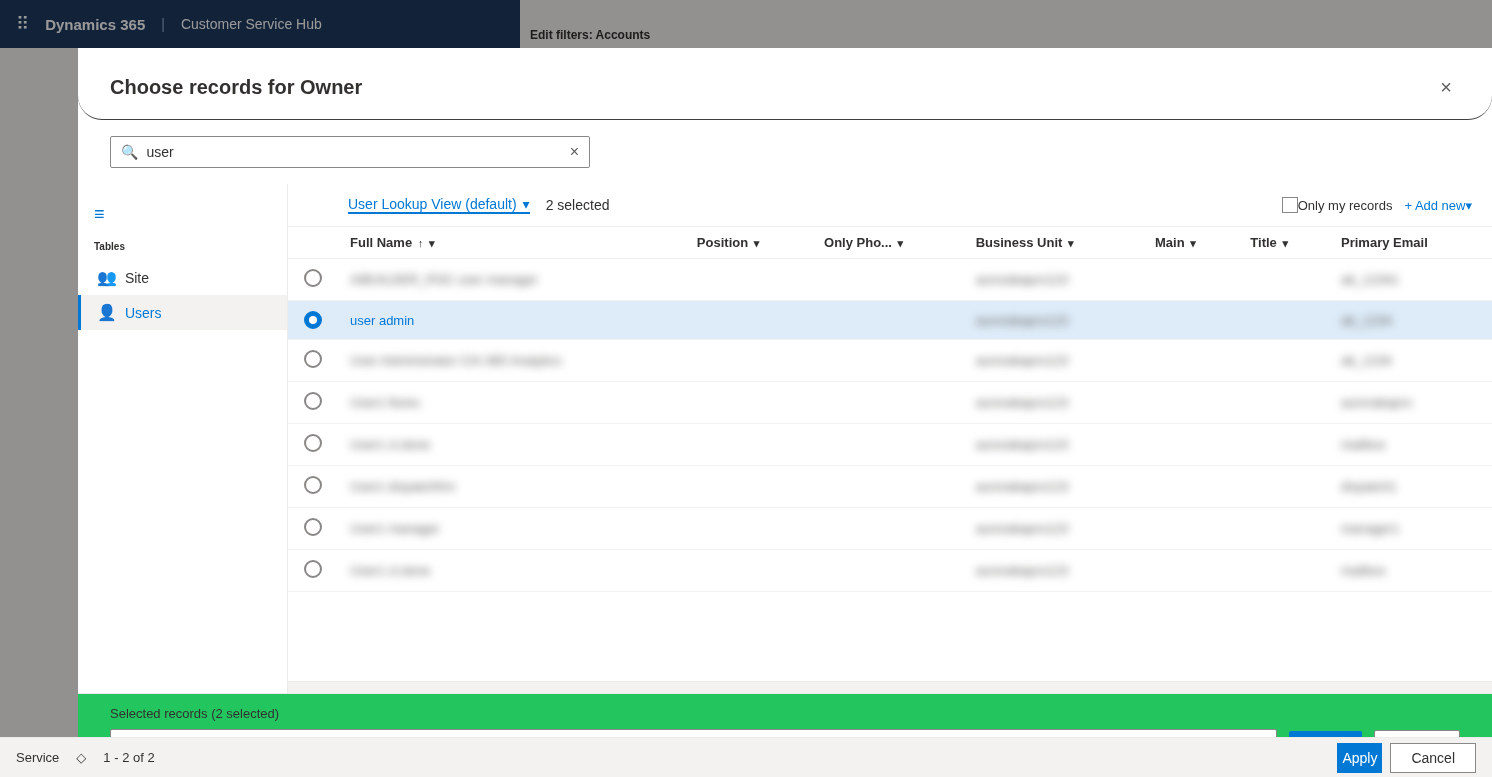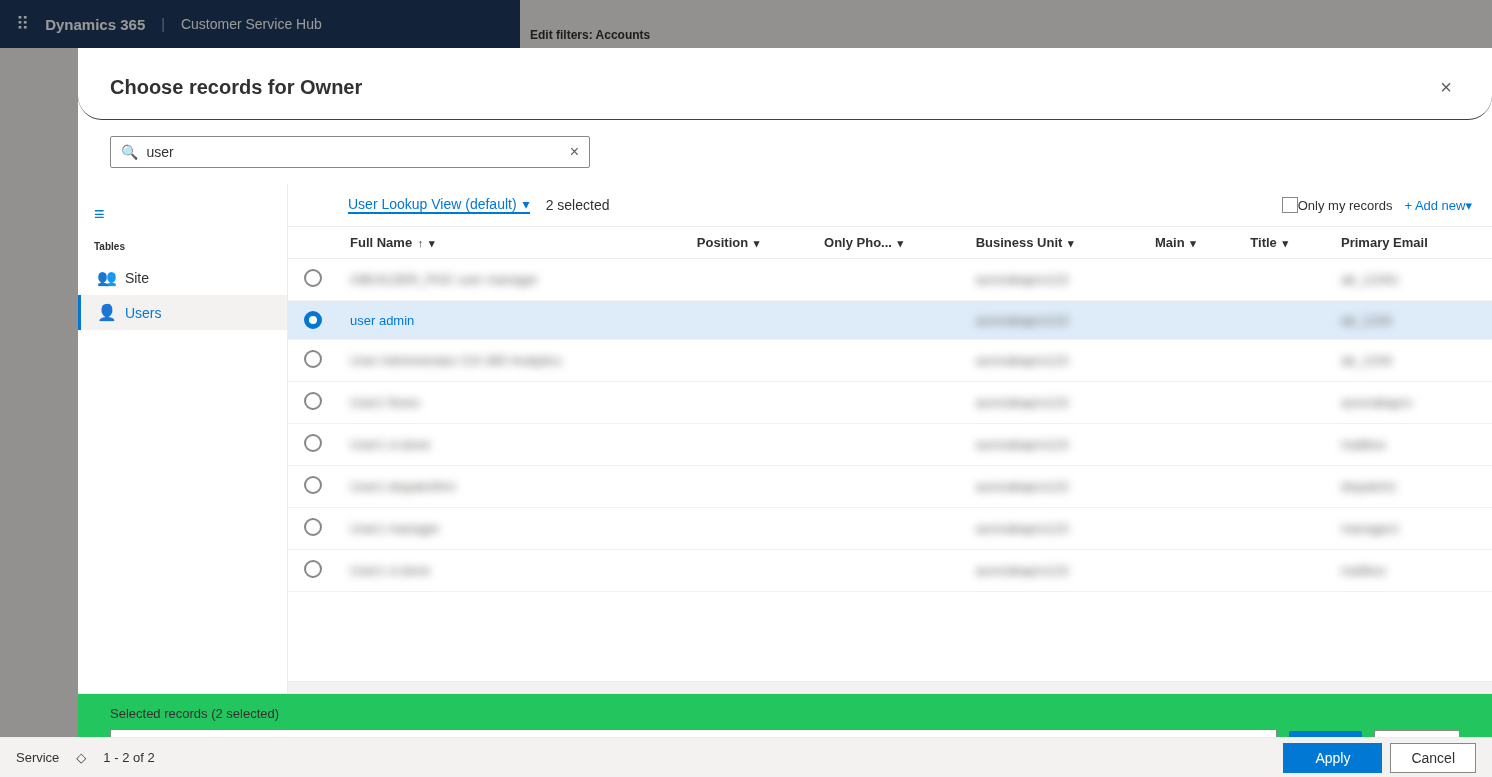--- a/index.html
+++ b/index.html
@@ -162,21 +162,21 @@
     
     .bottom-bar {
       position: absolute; bottom: 0; left: 0; right: 0; height: 40px;
       background: #f3f2f1; border-top: 1px solid #edebe9; z-index: 25;
       display: flex; align-items: center; justify-content: space-between;
       padding: 0 16px;
     }
     .bottom-bar-left { display: flex; align-items: center; gap: 17px; font-size: 13px; color: #323130; }
     .bottom-bar-right { display: flex; gap: 8px; }
     .apply-btn {
-      background: #0078d4; color: white; border: none; padding: 6px 32px;
+      background: #0078d4; color: white; border: none; padding: 6px 5px;
       font-size: 14px; cursor: pointer; font-weight: 500;
     }
     .cancel-bar-btn {
       background: white; color: #323130; border: 1px solid #8a8886; padding: 6px 20px;
       font-size: 14px; cursor: pointer;
     }
 
     
     .bg-title {
       position: absolute; top: 28px; left: 530px; font-size: 12px; font-weight: 600; color: #323130; z-index: 5;

